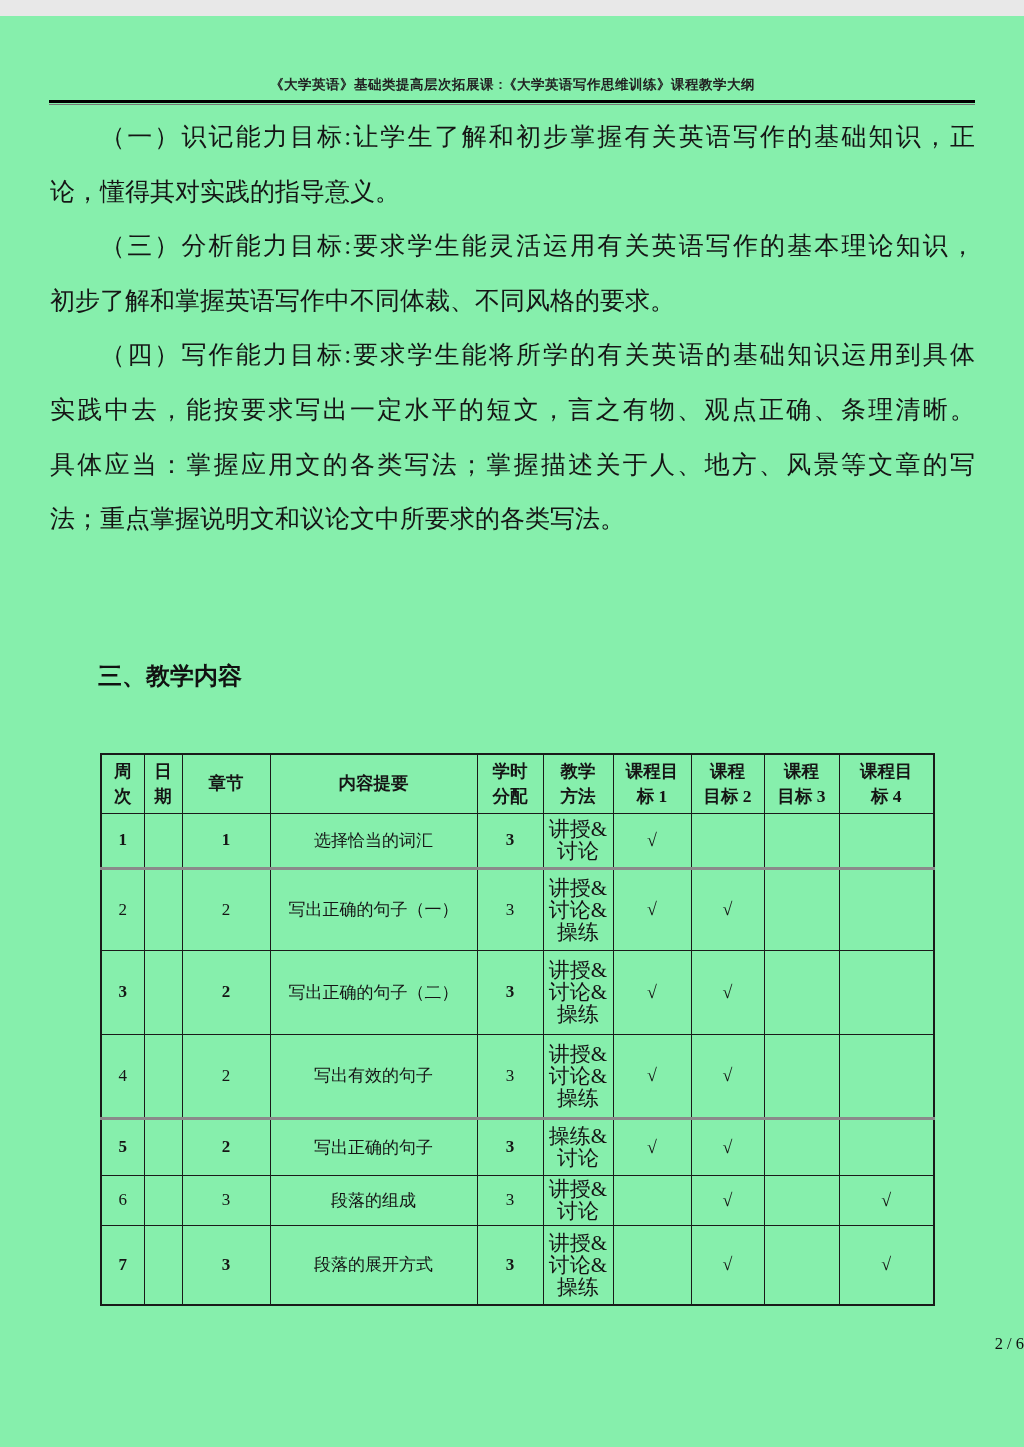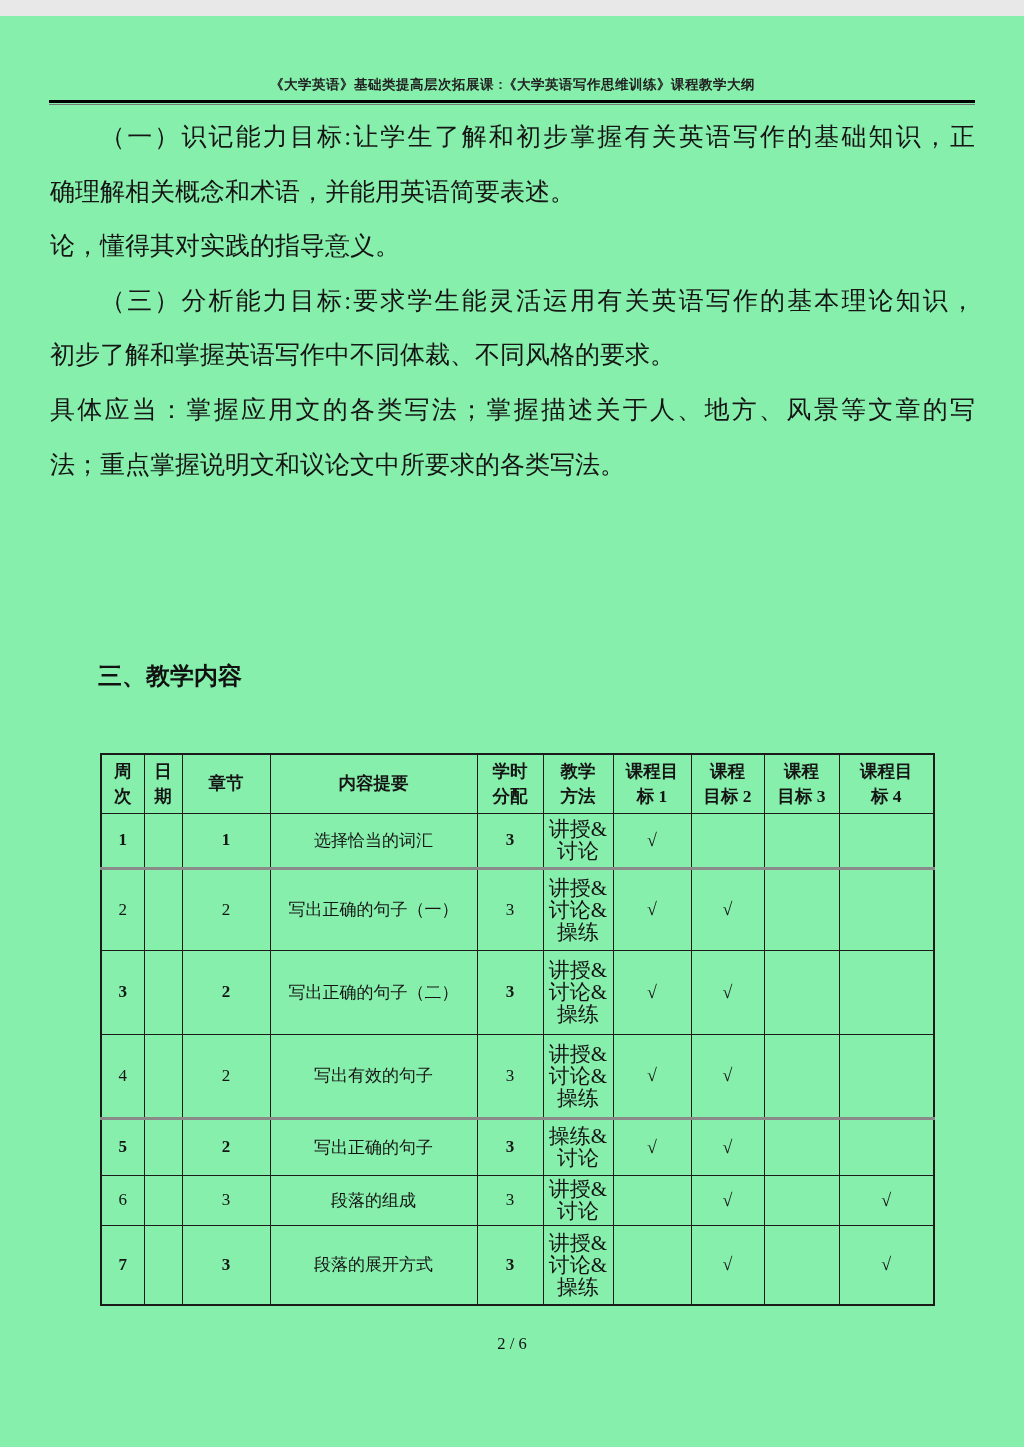--- a/index.html
+++ b/index.html
@@ -46,38 +46,39 @@
     text-align:center; vertical-align:middle;
     font-size:17px; color:#151515;
   }
   .schedule th { font-weight:700; font-size:17.5px; line-height:25px; white-space:pre-line; }
   .schedule td.method { white-space:pre-line; line-height:22px; font-size:21px; }
   .schedule td.goal { font-size:18px; }
   .schedule tr.emph td.num { font-weight:700; }
   .schedule tr.sep td { border-top:3px solid #8a8a8a; }
 
   
-  .page-footer { position:absolute; top:1318px; left:0; width:1024px; text-align:center; font-size:16.5px; color:#111; }
+  .page-footer { position:absolute; top:1318px; left:0; width:1024px; text-align:right; font-size:16.5px; color:#111; }
 </style>
 </head>
 <body>
 
 <div class="page">
 
   <div class="doc-header-text">《大学英语》基础类提高层次拓展课 :《大学英语写作思维训练》课程教学大纲</div>
   <div class="header-rule">
     <div class="thin-rule"></div>
   </div>
 
   <div class="body-text">
     <div class="pline first">（一）识记能力目标:让学生了解和初步掌握有关英语写作的基础知识，正</div>
-    <div class="pline end">确理解相关概念和术语，并能用英语简要表述。</div>
     <div class="pline end">论，懂得其对实践的指导意义。</div>
     <div class="pline first">（三）分析能力目标:要求学生能灵活运用有关英语写作的基本理论知识，</div>
     <div class="pline end">初步了解和掌握英语写作中不同体裁、不同风格的要求。</div>
+    <div class="pline first">（四）写作能力目标:要求学生能将所学的有关英语的基础知识运用到具体</div>
+    <div class="pline">实践中去，能按要求写出一定水平的短文，言之有物、观点正确、条理清晰。</div>
     <div class="pline">具体应当：掌握应用文的各类写法；掌握描述关于人、地方、风景等文章的写</div>
     <div class="pline end">法；重点掌握说明文和议论文中所要求的各类写法。</div>
   </div>
 
   <h2 class="section-heading">三、教学内容</h2>
 
 
   <table class="schedule">
     <colgroup>
       <col style="width:43px">

